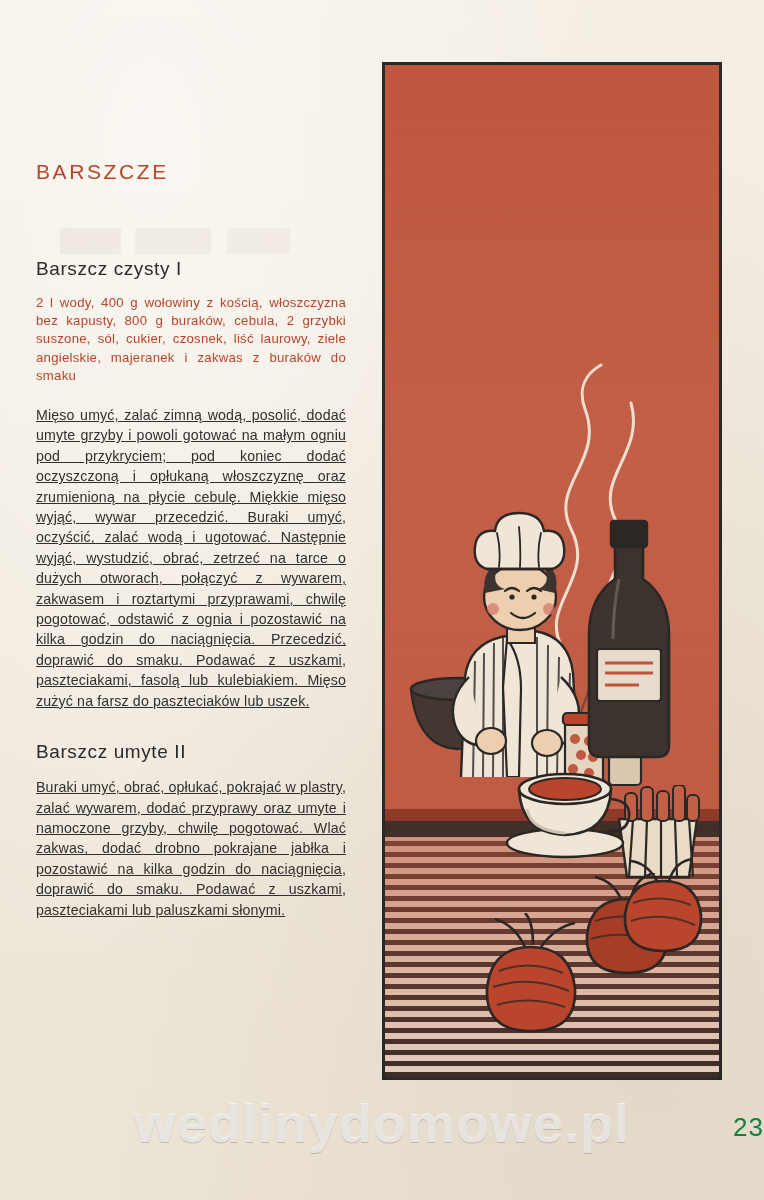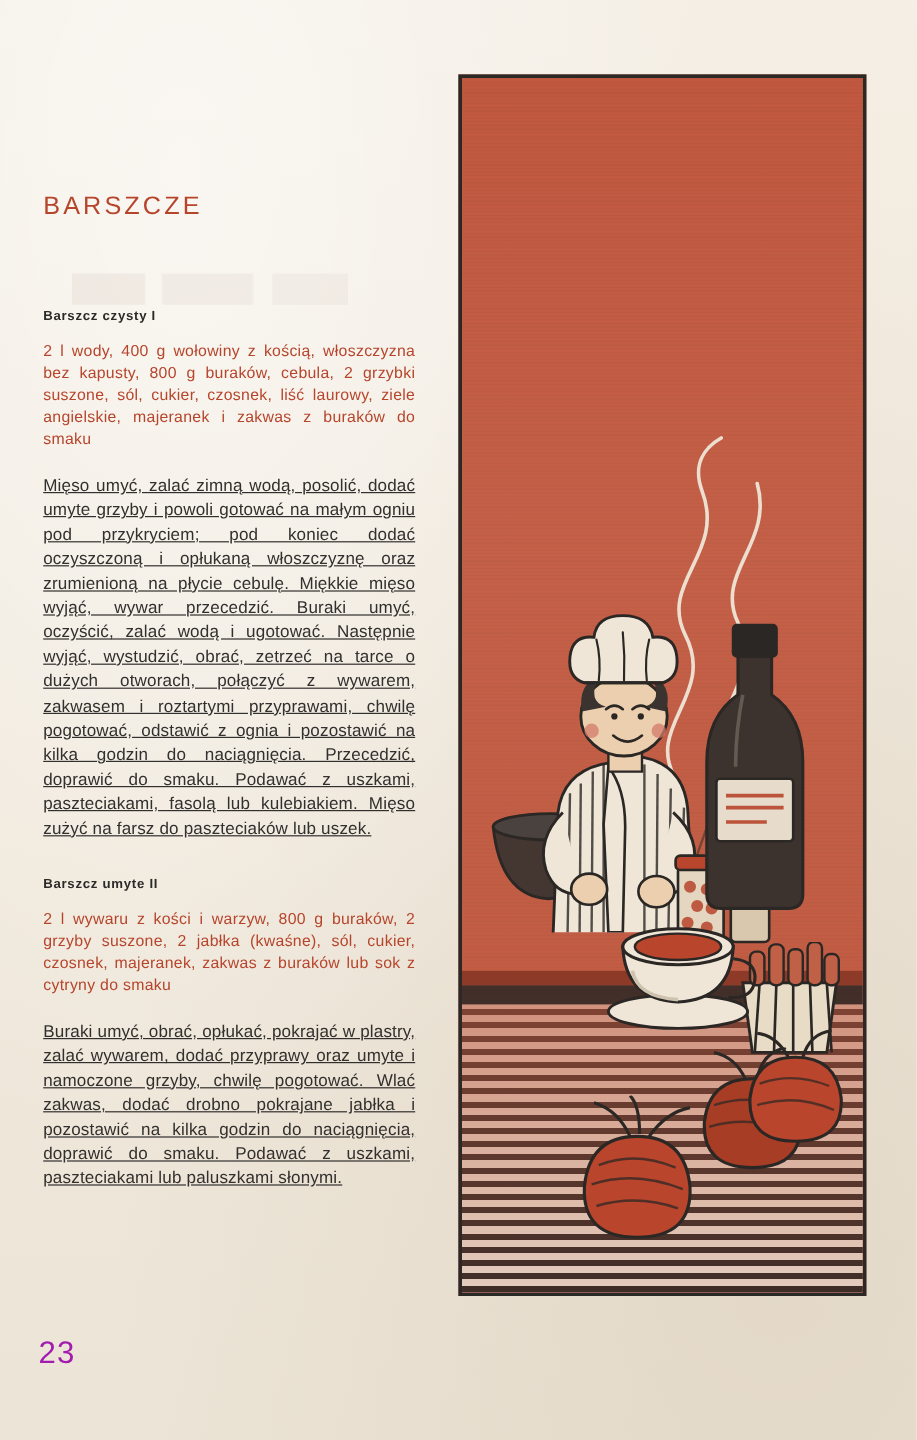--- a/index.html
+++ b/index.html
@@ -41,22 +41,22 @@
   #chapter-title {
     font-size: 21px;
     letter-spacing: 2.6px;
     color: #b6452c;
     font-weight: 400;
     margin: 0 0 74px 0;
     font-family: "Liberation Sans", sans-serif;
   }
 
   .recipe-title {
-    font-size: 11px;
-    font-weight: bold;
+    font-size: 19px;
+    font-weight: normal;
     color: #2c2a28;
     letter-spacing: 0.6px;
     margin: 0 0 14px 0;
   }
 
   .ingredients {
     font-size: 13.2px;
     line-height: 18.2px;
     font-weight: normal;
     color: #b6452c;
@@ -168,23 +168,23 @@
 
   
   #jars { position: absolute; right: 70px; bottom: 286px; width: 90px; height: 96px; }
 
   
   #page-number {
     position: absolute;
     left: 0;
     right: 0;
     top: 1112px;
-    text-align: left;
+    text-align: right;
     font-size: 26px;
-    color: #a21caf;
+    color: #15803d;
     letter-spacing: 1px;
     padding-left: 32px;
   }
 
   
   #watermark {
     position: absolute;
     left: 0;
     right: 0;
     top: 1092px;
@@ -225,21 +225,20 @@
     <h1 id="chapter-title">BARSZCZE</h1>
 
     <h2 class="recipe-title">Barszcz czysty I</h2>
 
     <p class="ingredients">2 l wody, 400 g wołowiny z kością, włoszczyzna bez kapusty, 800 g buraków, cebula, 2 grzybki suszone, sól, cukier, czosnek, liść laurowy, ziele angielskie, majeranek i zakwas z buraków do smaku</p>
 
     <p class="body-text">Mięso umyć, zalać zimną wodą, posolić, dodać umyte grzyby i powoli gotować na małym ogniu pod przykryciem; pod koniec dodać oczyszczoną i opłukaną włoszczyznę oraz zrumienioną na płycie cebulę. Miękkie mięso wyjąć, wywar przecedzić. Buraki umyć, oczyścić, zalać wodą i ugotować. Następnie wyjąć, wystudzić, obrać, zetrzeć na tarce o dużych otworach, połączyć z wywarem, zakwasem i roztartymi przyprawami, chwilę pogotować, odstawić z ognia i pozostawić na kilka godzin do naciągnięcia. Przecedzić, doprawić do smaku. Podawać z uszkami, paszteciakami, fasolą lub kulebiakiem. Mięso zużyć na farsz do paszteciaków lub uszek.</p>
 
     <h2 class="recipe-title">Barszcz umyte II</h2>
 
-    <p class="ingredients">2 l wywaru z kości i warzyw, 800 g buraków, 2 grzyby suszone, 2 jabłka (kwaśne), sól, cukier, czosnek, majeranek, zakwas z buraków lub sok z cytryny do smaku</p>
 
     <p class="body-text">Buraki umyć, obrać, opłukać, pokrajać w plastry, zalać wywarem, dodać przyprawy oraz umyte i namoczone grzyby, chwilę pogotować. Wlać zakwas, dodać drobno pokrajane jabłka i pozostawić na kilka godzin do naciągnięcia, doprawić do smaku. Podawać z uszkami, paszteciakami lub paluszkami słonymi.</p>
   </div>
 
   <div id="illus-frame">
     <div id="illus-bg"></div>
     <div id="illus-grain"></div>
 
     <div id="stripes"></div>
     <div id="stripes-shade"></div>
@@ -389,13 +388,14 @@
       </g>
       <g stroke="#2b2724" stroke-width="2.6" fill="none">
         <path d="M42 24 q-10 -18 -26 -20"></path>
         <path d="M54 24 q6 -20 24 -22"></path>
       </g>
     </svg>
   </div>
 
   <div id="page-number">23</div>
 
+  <div id="watermark">wedlinydomowe.pl</div>
 </div>
 
 </body></html>

